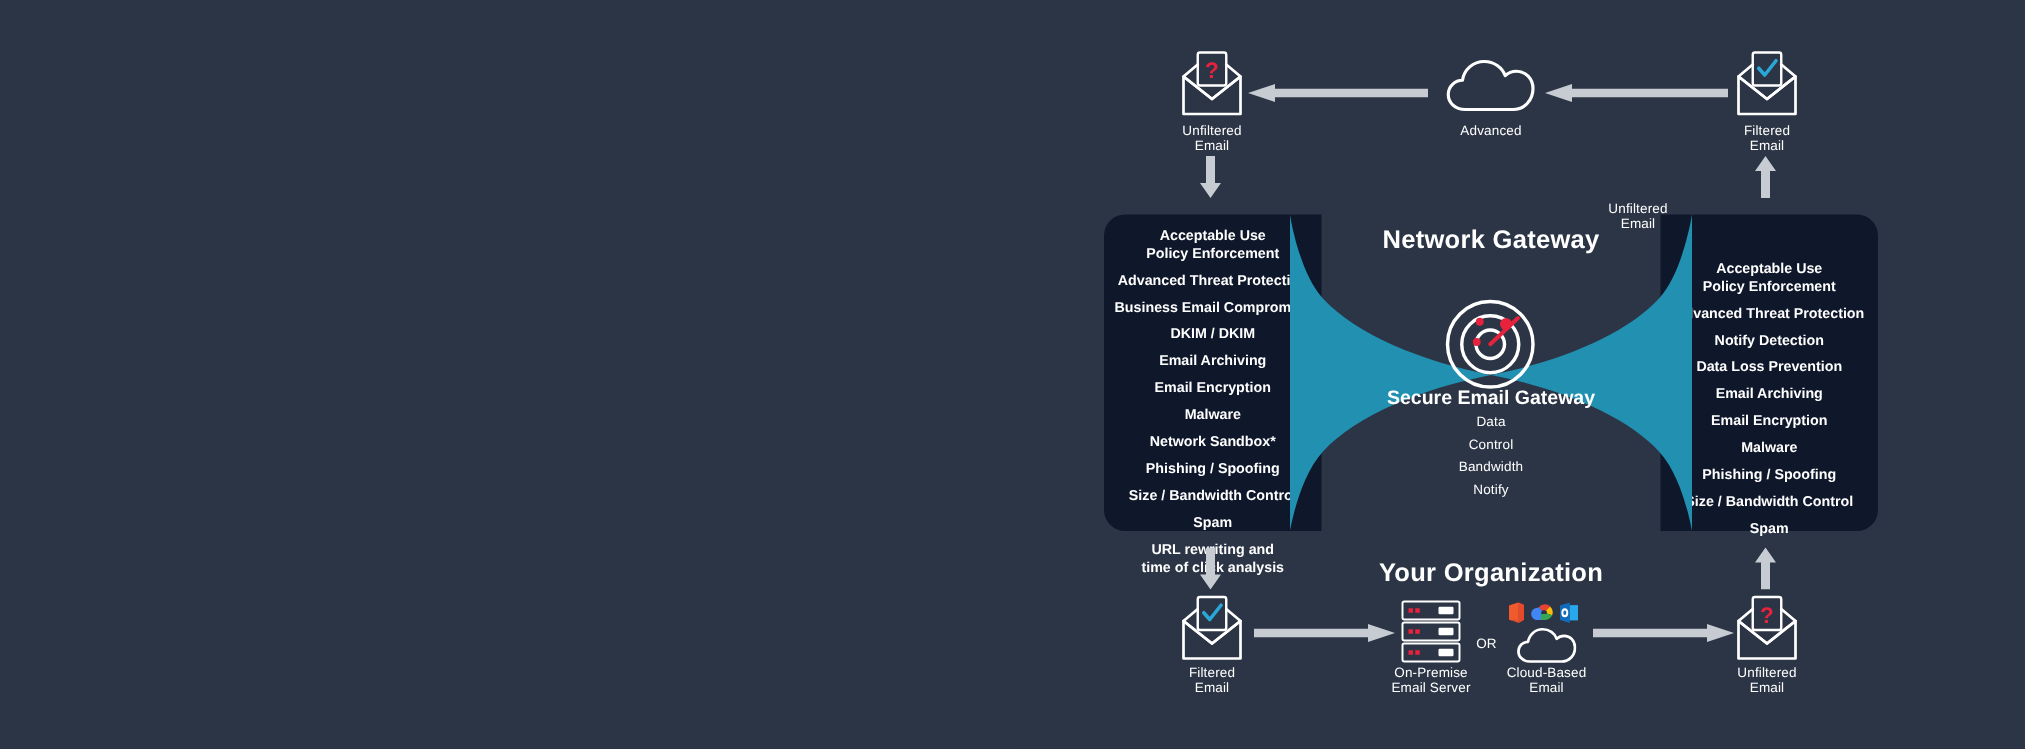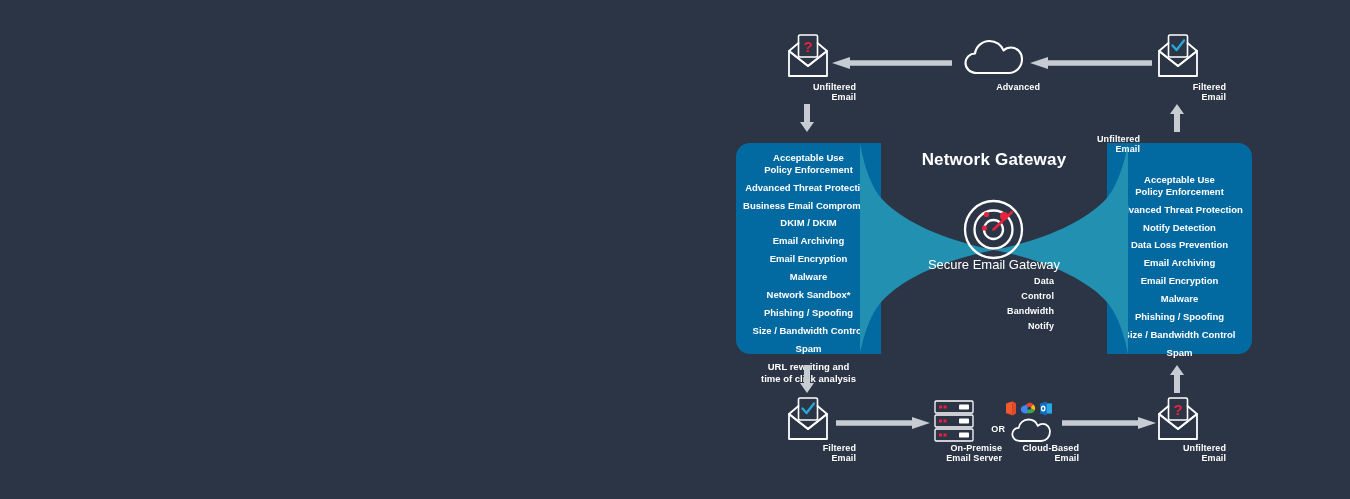--- a/index.html
+++ b/index.html
@@ -8,31 +8,31 @@
     background:#2c3545;
     font-family:"Liberation Sans", sans-serif;
     overflow:hidden;
     position:relative;
   }
   .stage{position:absolute;left:0;top:0;width:1350px;height:499px;}
   .abs{position:absolute;}
 
   
   .cap{
-    color:#ffffff;font-weight:bold;text-align:right;
+    color:#ffffff;font-weight:normal;text-align:center;
     line-height:1.15;letter-spacing:.1px;
   }
   .cap-9{font-size:9px;}
   .title-lg{font-size:17px;font-weight:bold;color:#ffffff;text-align:center;letter-spacing:.2px;}
-  .title-md{font-size:13px;font-weight:normal;color:#ffffff;text-align:center;}
+  .title-md{font-size:13px;font-weight:bold;color:#ffffff;text-align:center;}
 
   
   .panel{
     position:absolute;
-    background:#0369a1;
+    background:#0f172a;
     top:143px;height:211px;
   }
   #panel-left{left:736px;width:145px;border-radius:14px 0 0 14px;}
   #panel-right{left:1107px;width:145px;border-radius:0 14px 14px 0;}
   .panel-list{
     position:absolute;left:0;right:0;
     display:flex;flex-direction:column;align-items:center;
     color:#fff;font-weight:bold;font-size:9.5px;line-height:1.22;
     text-align:center;
   }
@@ -190,20 +190,21 @@
       <path d="M4,0 L10,0 L10,18 L14,18 L7,28 L0,18 L4,18 Z" fill="#c6ccd2"></path>
     </svg>
   </div>
 
   <div class="abs arrow-v" style="left:1170px;top:365px;width:14px;height:28px;">
     <svg viewBox="0 0 14 28" width="14" height="28">
       <path d="M4,28 L10,28 L10,10 L14,10 L7,0 L0,10 L4,10 Z" fill="#c6ccd2"></path>
     </svg>
   </div>
 
+  <div class="abs title-lg" style="left:884px;top:372px;width:220px;">Your Organization</div>
 
   <div class="ico" style="left:786px;top:396px;width:44px;height:46px;">
     <svg viewBox="0 0 44 46" width="44" height="46">
       <rect x="12.5" y="2" width="19" height="22" rx="1.5" fill="none" stroke="#ffffff" stroke-width="1.6"></rect>
       <path d="M16.5,12.5 L20.5,17 L28,7.5" fill="none" stroke="#29a8d8" stroke-width="2.4" stroke-linecap="round" stroke-linejoin="round"></path>
       <path d="M3,18 L3,43 L41,43 L41,18 L22,33 Z" fill="none" stroke="#ffffff" stroke-width="1.8" stroke-linejoin="round"></path>
       <path d="M3,18 L22,33 L41,18" fill="none" stroke="#ffffff" stroke-width="1.8" stroke-linejoin="round"></path>
       <path d="M3,18 L12.5,10 M41,18 L31.5,10" fill="none" stroke="#ffffff" stroke-width="1.8" stroke-linecap="round"></path>
     </svg>
   </div>

